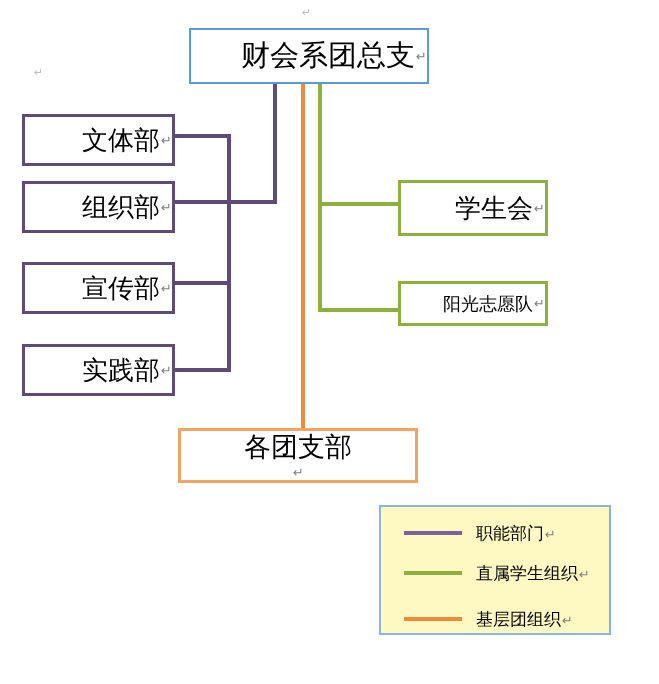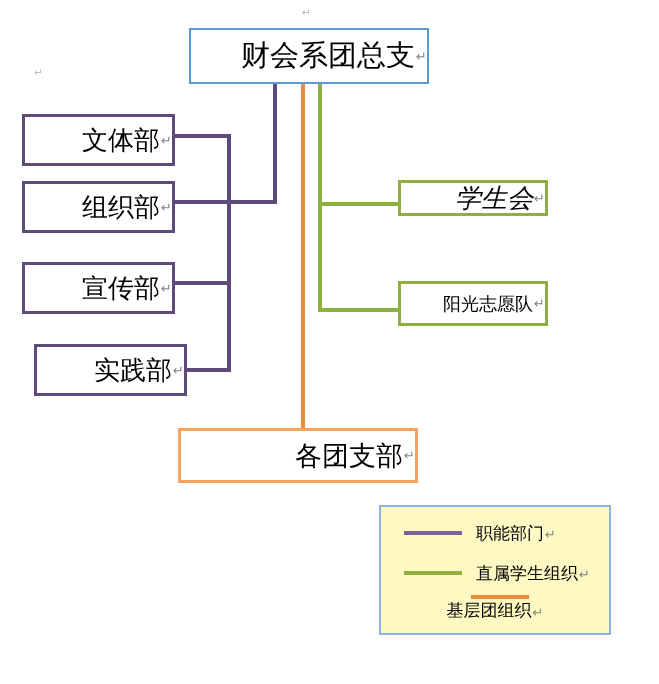--- a/index.html
+++ b/index.html
@@ -55,46 +55,46 @@
   .node-purple {
     left: 22px;
     width: 153px;
     height: 52px;
     border: 3px solid #5f4b79;
     font-size: 26px;
   }
   #node-wenti  { top: 114px; }
   #node-zuzhi  { top: 181px; }
   #node-xuanchuan { top: 262px; }
-  #node-shijian { top: 344px; margin-left: 12px; }
+  #node-shijian { top: 344px; }
   
   .node-green {
     left: 398px;
     width: 150px;
     border: 3px solid #8eb03e;
   }
   #node-xueshenghui {
     top: 180px;
-    height: 36px;
+    height: 56px;
     font-size: 26px;
-    font-style: italic;
   }
   #node-zhiyuandui {
     top: 281px;
     height: 45px;
     font-size: 18px;
   }
   
   #node-tuanzhibu {
     left: 178px;
     top: 428px;
     width: 240px;
     height: 55px;
     border: 3px solid #f3a463;
     font-size: 27px;
+    flex-direction: column;
   }
   
   #legend {
     position: absolute;
     left: 379px;
     top: 505px;
     width: 232px;
     height: 130px;
     box-sizing: border-box;
     border: 2px solid #8db3e2;
@@ -104,21 +104,21 @@
   .legend-row {
     position: absolute;
     left: 0;
     width: 100%;
     height: 32px;
     display: flex;
     align-items: center;
   }
   #legend-row-0 { top: 10px; }
   #legend-row-1 { top: 50px; }
-  #legend-row-2 { top: 88px; flex-direction: column; }
+  #legend-row-2 { top: 96px; }
   .legend-swatch {
     width: 58px;
     height: 4px;
     margin-left: 23px;
     margin-right: 14px;
     flex: none;
   }
   .legend-text {
     font-size: 17px;
     color: #000000;

